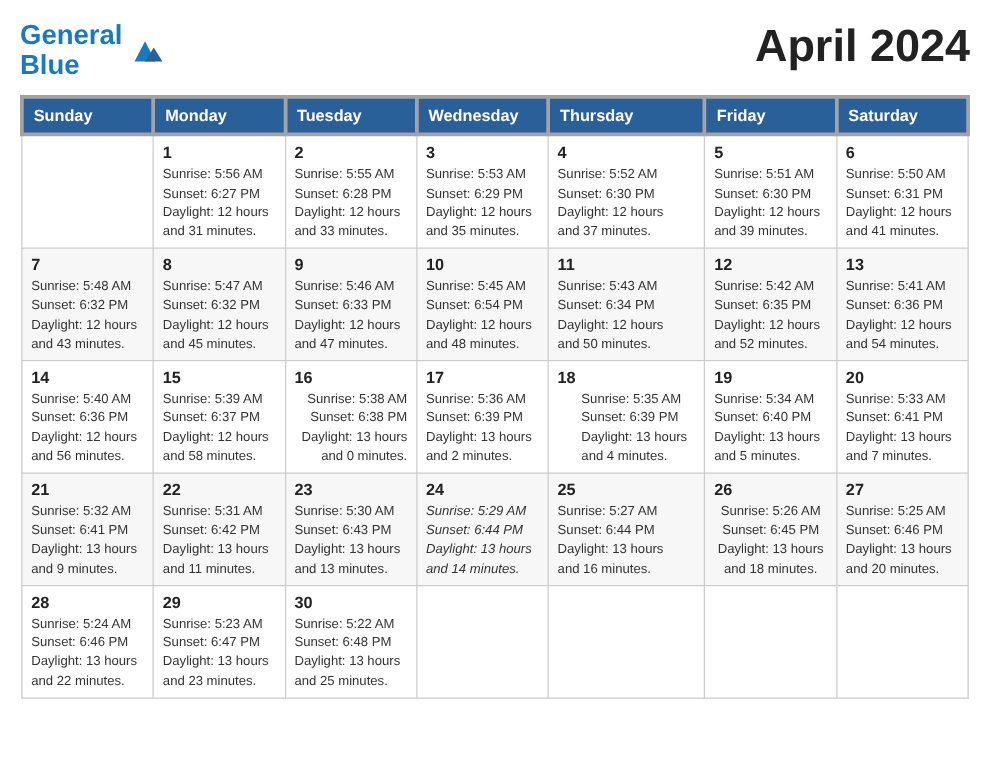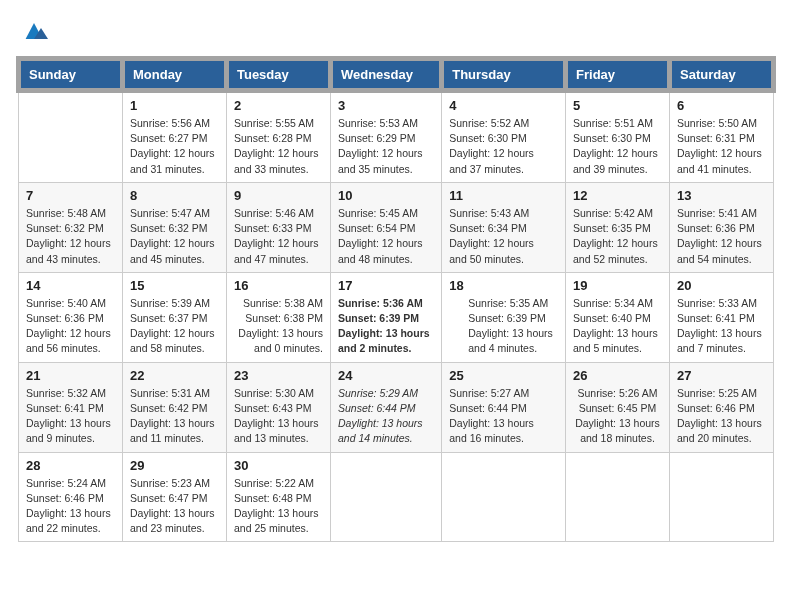--- a/index.html
+++ b/index.html
@@ -51,21 +51,21 @@
       border-collapse: collapse;
       font-size: 11px;
     }
     .calendar-table thead tr th {
       background-color: #2a6099;
       color: #fff;
       text-align: left;
       padding: 6px 8px;
       font-size: 13px;
       font-weight: bold;
-      border: 5px solid #a3a3a3;
+      border: 3px solid #a3a3a3;
     }
     .calendar-table tbody tr td {
       border: 1px solid #ccc;
       vertical-align: top;
       padding: 5px 7px;
       min-height: 80px;
       background: #fff;
     }
     .calendar-table tbody tr:nth-child(even) td {
       background: #f7f7f7;
@@ -86,28 +86,32 @@
       background: #fafafa;
     }
   </style>
 </head>
 <body>
 
 <div class="header-area">
   <div class="logo">
     <div>
       <div style="display:flex;align-items:center;">
+        <div class="logo-text">
+          <span>General</span><br><span style="color:#1a7abf;">Blue</span>
+        </div>
         <svg class="logo-icon" viewBox="0 0 40 30" xmlns="http://www.w3.org/2000/svg">
           <polygon points="8,28 20,5 32,28" fill="#1a7abf"></polygon>
           <polygon points="20,28 30,12 40,28" fill="#2a6099"></polygon>
         </svg>
       </div>
     </div>
   </div>
   <div class="title-block">
+    <div class="month-year">April 2024</div>
   </div>
 </div>
 
 <table class="calendar-table">
   <thead>
     <tr>
     <th>Sunday</th>
         <th>Monday</th>
         <th>Tuesday</th>
         <th>Wednesday</th>
@@ -230,21 +234,21 @@
         </td>
         <td>
           <span class="day-number">16</span>
           <div class="cell-info" style="white-space: pre-line; text-align: right;">Sunrise: 5:38 AM
 Sunset: 6:38 PM
 Daylight: 13 hours
 and 0 minutes.</div>
         </td>
         <td>
           <span class="day-number">17</span>
-          <div class="cell-info" style="white-space: pre-line; font-weight: bold;">Sunrise: 5:36 AM
+          <div class="cell-info" style="white-space: pre-line;">Sunrise: 5:36 AM
 Sunset: 6:39 PM
 Daylight: 13 hours
 and 2 minutes.</div>
         </td>
         <td>
           <span class="day-number">18</span>
           <div class="cell-info" style="white-space: pre-line; margin-left: 19px;">Sunrise: 5:35 AM
 Sunset: 6:39 PM
 Daylight: 13 hours
 and 4 minutes.</div>

